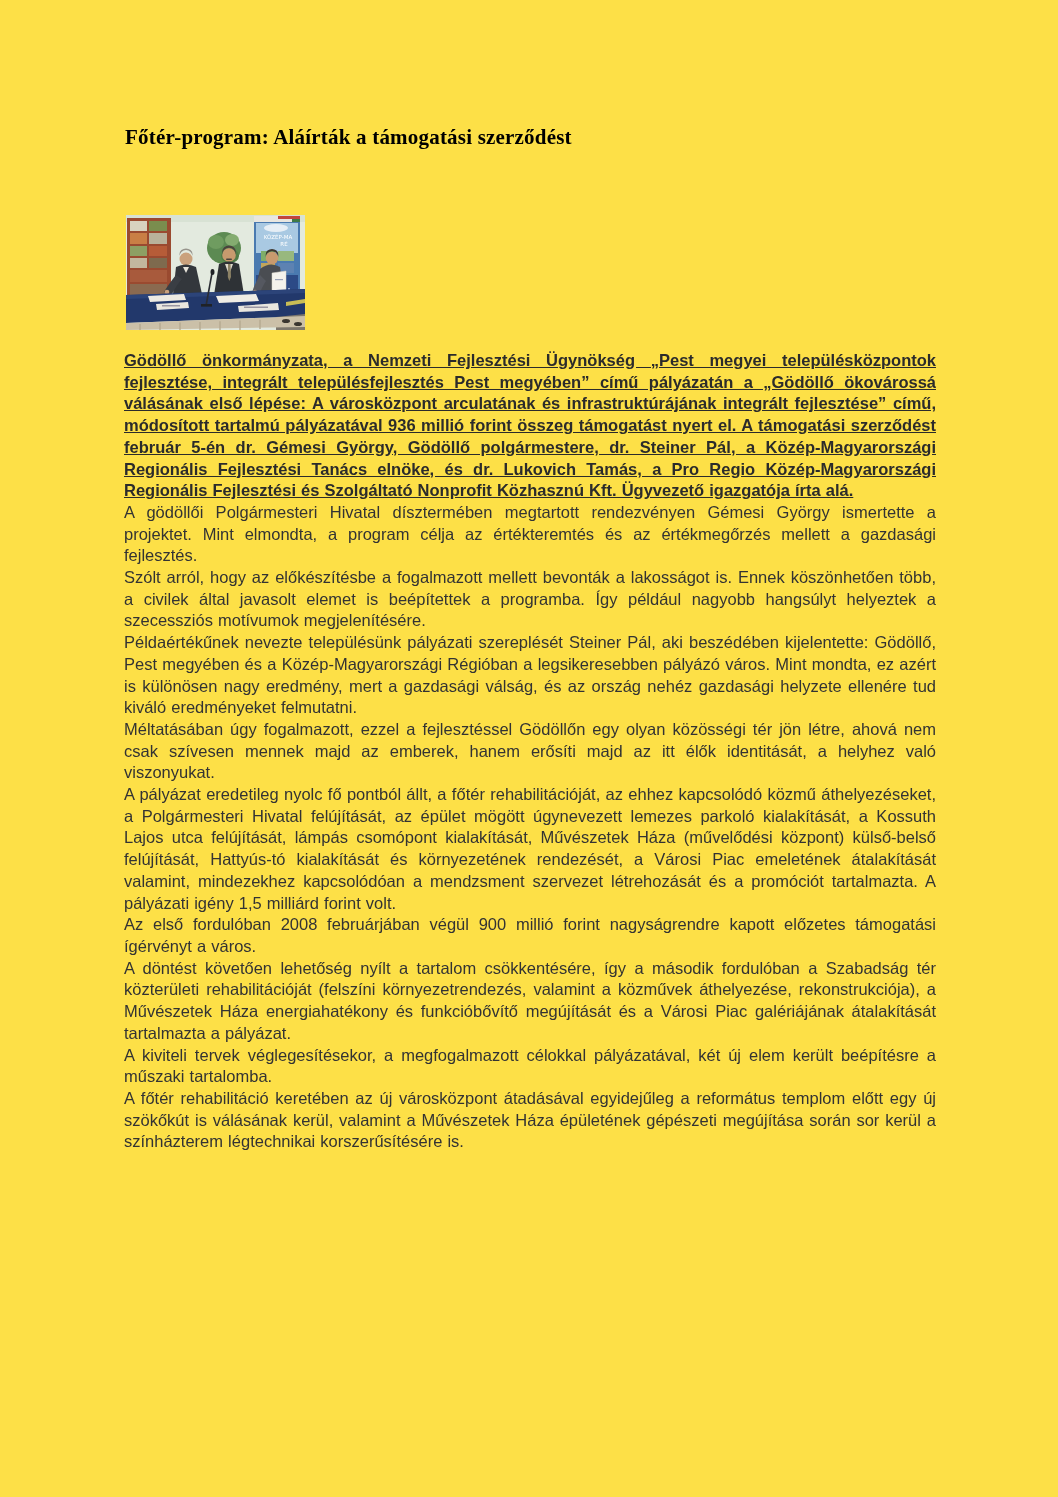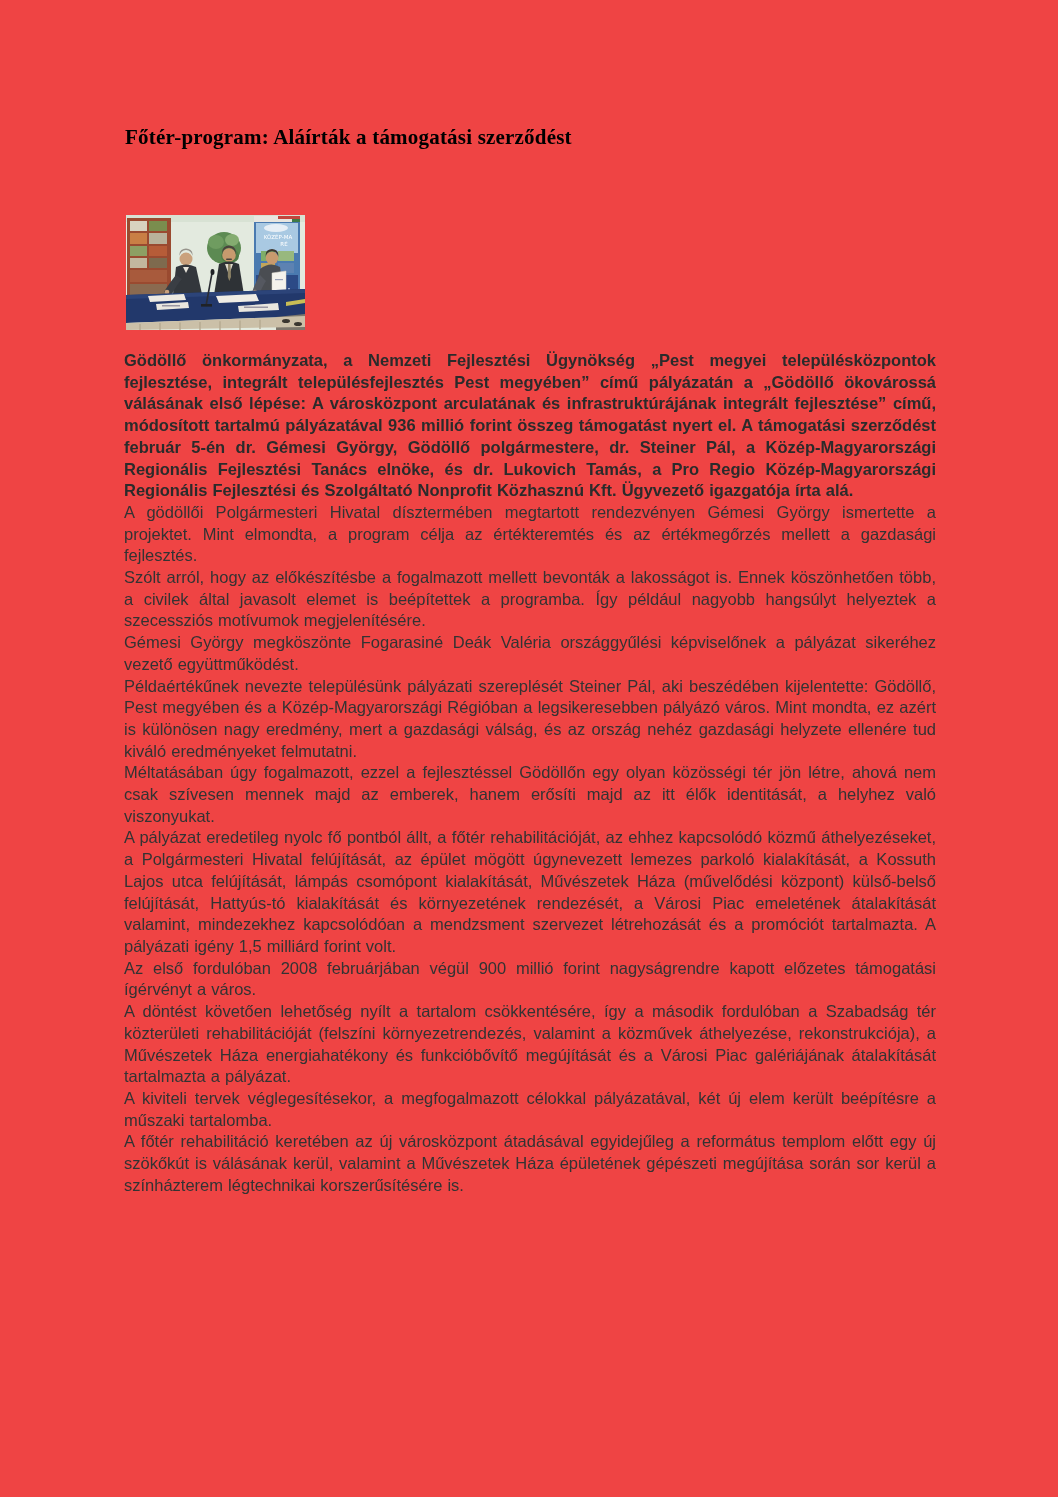--- a/index.html
+++ b/index.html
@@ -1,20 +1,20 @@
 <!DOCTYPE html>
 <html lang="hu"><head>
 <meta charset="utf-8">
 <style>
   html, body { margin: 0; padding: 0; background: #ffffff; }
   .page {
     position: relative;
     width: 1058px;
     height: 1497px;
-    background: #ef4444;
+    background: #fde047;
     font-family: "Liberation Sans", sans-serif;
     overflow: hidden;
   }
   .title {
     position: absolute;
     left: 125px;
     top: 124px;
     margin: 0;
     font-family: "Liberation Serif", serif;
     font-weight: 700;
@@ -37,21 +37,21 @@
     left: 124px;
     top: 350px;
     width: 812px;
     text-align: justify;
     font-size: 16.5px;
     line-height: 21.7px;
     color: #333333;
     word-spacing: 0.5px;
   }
   .article p { margin: 0; padding: 0; }
-  .article p.lead { font-weight: 700; color: #2b2b2b; }
+  .article p.lead { font-weight: 700; color: #2b2b2b; text-decoration: underline; }
 </style>
 </head>
 <body>
 
 <div class="page">
 
   <h1 class="title">Főtér-program: Aláírták a támogatási szerződést</h1>
 
   <div class="photo">
     <svg viewBox="0 0 179 115" width="179" height="115" preserveAspectRatio="none">
@@ -164,21 +164,20 @@
         <ellipse cx="160" cy="106" rx="4" ry="2" fill="#3a362f"></ellipse>
         <ellipse cx="172" cy="109" rx="4" ry="2" fill="#3a362f"></ellipse>
       </g>
     </svg>
   </div>
 
   <div class="article">
     <p class="lead">Gödöllő önkormányzata, a Nemzeti Fejlesztési Ügynökség „Pest megyei településközpontok fejlesztése, integrált településfejlesztés Pest megyében” című pályázatán a „Gödöllő ökovárossá válásának első lépése: A városközpont arculatának és infrastruktúrájának integrált fejlesztése” című, módosított tartalmú pályázatával 936 millió forint összeg támogatást nyert el. A támogatási szerződést február 5-én dr. Gémesi György, Gödöllő polgármestere, dr. Steiner Pál, a Közép-Magyarországi Regionális Fejlesztési Tanács elnöke, és dr. Lukovich Tamás, a Pro Regio Közép-Magyarországi Regionális Fejlesztési és Szolgáltató Nonprofit Közhasznú Kft. Ügyvezető igazgatója írta alá.</p>
     <p>A gödöllői Polgármesteri Hivatal dísztermében megtartott rendezvényen Gémesi György ismertette a projektet. Mint elmondta, a program célja az értékteremtés és az értékmegőrzés mellett a gazdasági fejlesztés.</p>
     <p>Szólt arról, hogy az előkészítésbe a fogalmazott mellett bevonták a lakosságot is. Ennek köszönhetően több, a civilek által javasolt elemet is beépítettek a programba. Így például nagyobb hangsúlyt helyeztek a szecessziós motívumok megjelenítésére.</p>
-    <p>Gémesi György megköszönte Fogarasiné Deák Valéria országgyűlési képviselőnek a pályázat sikeréhez vezető együttműködést.</p>
     <p>Példaértékűnek nevezte településünk pályázati szereplését Steiner Pál, aki beszédében kijelentette: Gödöllő, Pest megyében és a Közép-Magyarországi Régióban a legsikeresebben pályázó város. Mint mondta, ez azért is különösen nagy eredmény, mert a gazdasági válság, és az ország nehéz gazdasági helyzete ellenére tud kiváló eredményeket felmutatni.</p>
     <p>Méltatásában úgy fogalmazott, ezzel a fejlesztéssel Gödöllőn egy olyan közösségi tér jön létre, ahová nem csak szívesen mennek majd az emberek, hanem erősíti majd az itt élők identitását, a helyhez való viszonyukat.</p>
     <p>A pályázat eredetileg nyolc fő pontból állt, a főtér rehabilitációját, az ehhez kapcsolódó közmű áthelyezéseket, a Polgármesteri Hivatal felújítását, az épület mögött úgynevezett lemezes parkoló kialakítását, a Kossuth Lajos utca felújítását, lámpás csomópont kialakítását, Művészetek Háza (művelődési központ) külső-belső felújítását, Hattyús-tó kialakítását és környezetének rendezését, a Városi Piac emeletének átalakítását valamint, mindezekhez kapcsolódóan a mendzsment szervezet létrehozását és a promóciót tartalmazta. A pályázati igény 1,5 milliárd forint volt.</p>
     <p>Az első fordulóban 2008 februárjában végül 900 millió forint nagyságrendre kapott előzetes támogatási ígérvényt a város.</p>
     <p>A döntést követően lehetőség nyílt a tartalom csökkentésére, így a második fordulóban a Szabadság tér közterületi rehabilitációját (felszíni környezetrendezés, valamint a közművek áthelyezése, rekonstrukciója), a Művészetek Háza energiahatékony és funkcióbővítő megújítását és a Városi Piac galériájának átalakítását tartalmazta a pályázat.</p>
     <p>A kiviteli tervek véglegesítésekor, a megfogalmazott célokkal pályázatával, két új elem került beépítésre a műszaki tartalomba.</p>
     <p>A főtér rehabilitáció keretében az új városközpont átadásával egyidejűleg a református templom előtt egy új szökőkút is válásának kerül, valamint a Művészetek Háza épületének gépészeti megújítása során sor kerül a színházterem légtechnikai korszerűsítésére is.</p>
   </div>
 
 </div>

